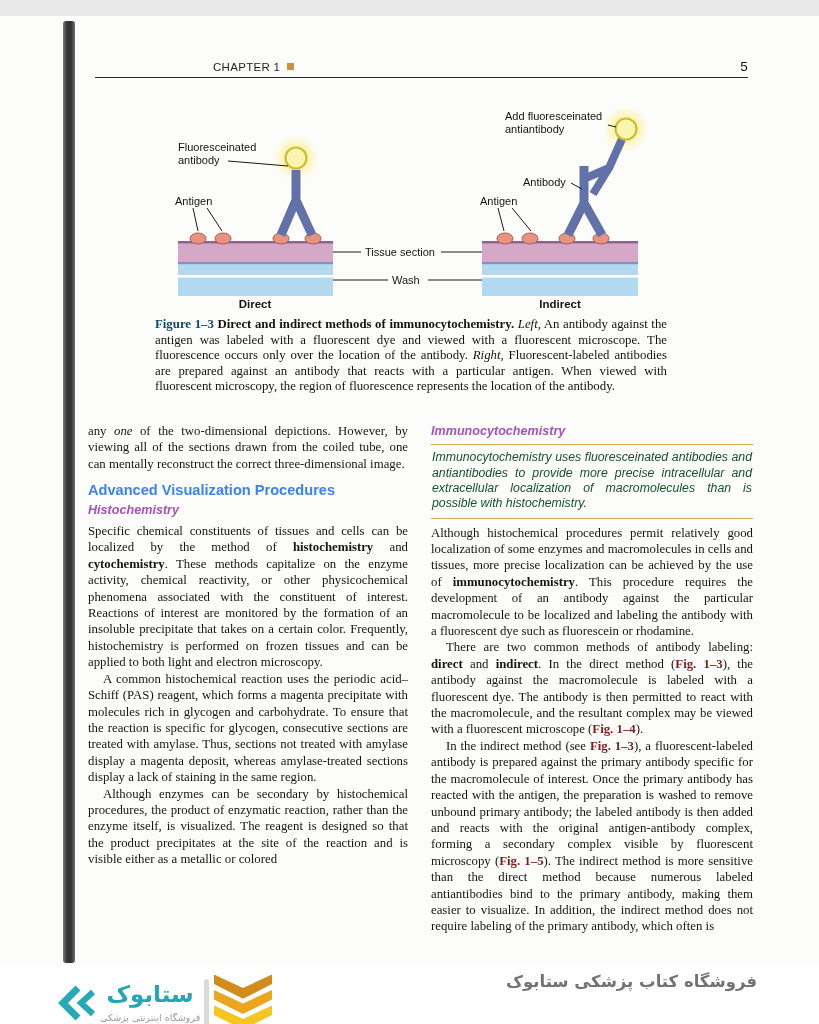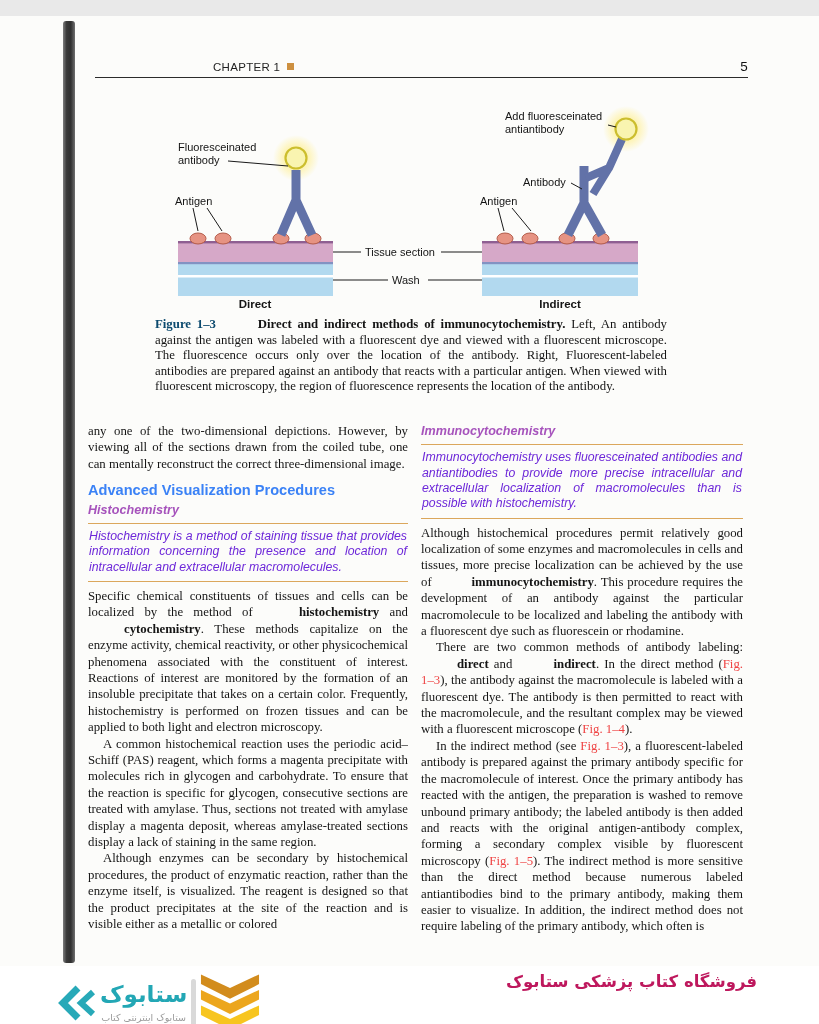--- a/index.html
+++ b/index.html
@@ -12,48 +12,48 @@
           font-family:"Liberation Sans",sans-serif;font-size:11.5px;letter-spacing:.3px;color:#1f1f1f;}
   .chap{margin-left:118px;}
   .hdr-square{width:7px;height:7px;background:#cd9040;margin:0 7px;flex:0 0 auto;}
   .page-num{margin-left:auto;font-size:13.5px;color:#111;}
   .header-rule{position:absolute;left:95px;top:61px;width:653px;height:1.2px;background:#2b2b2b;}
   
   .figure-svg{position:absolute;left:85px;top:88px;width:660px;height:212px;}
   .caption{position:absolute;left:155px;top:301px;width:512px;margin:0;font-size:12.8px;line-height:15.5px;
            text-align:justify;color:#141414;}
   .seg-fignum{font-weight:700;color:#0c4a6e;}
-  .seg-b{font-weight:700;padding-left:36px;}
-  .seg-i{}
-  .seg-link{color:#ef4444;}
+  .seg-b{font-weight:700;}
+  .seg-i{font-style:italic;}
+  .seg-link{color:#7f1d1d;font-weight:bold;}
   
   .col{position:absolute;top:407px;height:545px;overflow:hidden;font-size:12.8px;line-height:16.4px;
        text-align:justify;color:#151515;}
   .col-left{left:88px;width:320px;}
-  .col-right{left:421px;width:322px;}
+  .col-right{left:431px;width:322px;}
   .body-p{margin:0;}
   .indent{text-indent:15px;}
   .section-heading{margin:10px 0 3px 0;font-family:"Liberation Sans",sans-serif;font-size:14.6px;
                    font-weight:700;color:#3b82f6;}
   .sub-heading{margin:3px 0 5px 0;font-family:"Liberation Sans",sans-serif;font-size:12.6px;
                font-weight:700;font-style:italic;color:#a653bc;}
   .col-right .sub-heading{margin-top:0;}
   .key-box{border-top:1.6px solid #dba75c;border-bottom:1.6px solid #dba75c;padding:5px 1px 6px 1px;
            margin:2px 0 6px 0;font-family:"Liberation Sans",sans-serif;font-style:italic;
-           font-size:12.3px;line-height:15.3px;color:#6d28d9;text-align:justify;}
+           font-size:12.3px;line-height:15.3px;color:#14532d;text-align:justify;}
   
   .footer{position:absolute;left:0;top:950px;width:819px;height:74px;background:#ffffff;}
   .logo-block{position:absolute;left:56px;top:8px;display:flex;align-items:center;gap:4px;}
   .logo-text{display:flex;flex-direction:column;align-items:center;}
   .logo-name{font-family:"DejaVu Sans",sans-serif;font-weight:700;font-size:23px;color:#23a7b5;
              direction:rtl;line-height:1.1;}
   .logo-tagline{font-family:"DejaVu Sans",sans-serif;font-size:9.5px;color:#9a9a9a;direction:rtl;margin-top:4px;}
   .logo-divider{width:5px;height:48px;background:#d9d9d9;border-radius:3px;}
   .footer-right{position:absolute;right:62px;top:6px;text-align:right;}
-  .shop-title{font-family:"DejaVu Sans",sans-serif;font-weight:700;font-size:16.5px;color:#be185d;direction:rtl;}
+  .shop-title{font-family:"DejaVu Sans",sans-serif;font-weight:700;font-size:16.5px;color:#737373;direction:rtl;}
   .shop-url{margin-top:6px;font-family:"Liberation Sans",sans-serif;font-weight:700;font-size:20.5px;
             letter-spacing:5.5px;color:#1c1c1c;white-space:nowrap;}
   .fig-label{font-family:"Liberation Sans",sans-serif;}
 </style>
 </head>
 <body>
 
 <div class="page">
 
   <div class="gutter"></div>
@@ -137,21 +137,20 @@
       <text x="475" y="204" text-anchor="middle" font-weight="bold" font-size="11.5">Indirect</text>
     </g>
   </svg>
 
   <p class="caption"><span class="seg-fignum">Figure 1–3</span><span class="seg-b">  Direct and indirect methods of immunocytochemistry. </span><span class="seg-i">Left,</span><span> An antibody against the antigen was labeled with a fluorescent dye and viewed with a fluorescent microscope. The fluorescence occurs only over the location of the antibody. </span><span class="seg-i">Right,</span><span> Fluorescent-labeled antibodies are prepared against an antibody that reacts with a particular antigen. When viewed with fluorescent microscopy, the region of fluorescence represents the location of the antibody.</span></p>
 
   <div class="col col-left">
     <p class="body-p"><span>any </span><span class="seg-i">one</span><span> of the two-dimensional depictions. However, by viewing all of the sections drawn from the coiled tube, one can mentally reconstruct the correct three-dimensional image.</span></p>
     <h2 class="section-heading">Advanced Visualization Procedures</h2>
     <h3 class="sub-heading">Histochemistry</h3>
-    <div class="key-box">Histochemistry is a method of staining tissue that provides information concerning the presence and location of intracellular and extracellular macromolecules.</div>
     <p class="body-p"><span>Specific chemical constituents of tissues and cells can be localized by the method of </span><span class="seg-b">histochemistry</span><span> and </span><span class="seg-b">cytochemistry</span><span>. These methods capitalize on the enzyme activity, chemical reactivity, or other physicochemical phenomena associated with the constituent of interest. Reactions of interest are monitored by the formation of an insoluble precipitate that takes on a certain color. Frequently, histochemistry is performed on frozen tissues and can be applied to both light and electron microscopy.</span></p>
     <p class="body-p indent"><span>A common histochemical reaction uses the periodic acid–Schiff (PAS) reagent, which forms a magenta precipitate with molecules rich in glycogen and carbohydrate. To ensure that the reaction is specific for glycogen, consecutive sections are treated with amylase. Thus, sections not treated with amylase display a magenta deposit, whereas amylase-treated sections display a lack of staining in the same region.</span></p>
     <p class="body-p indent"><span>Although enzymes can be secondary by histochemical procedures, the product of enzymatic reaction, rather than the enzyme itself, is visualized. The reagent is designed so that the product precipitates at the site of the reaction and is visible either as a metallic or colored</span></p>
   </div>
 
   <div class="col col-right">
     <h3 class="sub-heading">Immunocytochemistry</h3>
     <div class="key-box">Immunocytochemistry uses fluoresceinated antibodies and antiantibodies to provide more precise intracellular and extracellular localization of macromolecules than is possible with histochemistry.</div>
     <p class="body-p"><span>Although histochemical procedures permit relatively good localization of some enzymes and macromolecules in cells and tissues, more precise localization can be achieved by the use of </span><span class="seg-b">immunocytochemistry</span><span>. This procedure requires the development of an antibody against the particular macromolecule to be localized and labeling the antibody with a fluorescent dye such as fluorescein or rhodamine.</span></p>
     <p class="body-p indent"><span>There are two common methods of antibody labeling: </span><span class="seg-b">direct</span><span> and </span><span class="seg-b">indirect</span><span>. In the direct method (</span><span class="seg-link">Fig. 1–3</span><span>), the antibody against the macromolecule is labeled with a fluorescent dye. The antibody is then permitted to react with the macromolecule, and the resultant complex may be viewed with a fluorescent microscope (</span><span class="seg-link">Fig. 1–4</span><span>).</span></p>
@@ -159,21 +158,21 @@
   </div>
 
   <footer class="footer">
     <div class="logo-block">
       <svg width="40" height="38" viewBox="0 0 40 38">
         <path d="M22,4 L7,19 L22,34" fill="none" stroke="#27a9b8" stroke-width="7"></path>
         <path d="M37,8 L25,19 L37,30" fill="none" stroke="#27a9b8" stroke-width="6"></path>
       </svg>
       <div class="logo-text">
         <div class="logo-name">ستابوک</div>
-        <div class="logo-tagline">ستابوک اینترنتی کتاب</div>
+        <div class="logo-tagline">فروشگاه اینترنتی پزشکی</div>
       </div>
       <div class="logo-divider"></div>
       <svg width="60" height="57" viewBox="0 0 62 58">
         <polygon points="1,0 31,14 61,0 61,10 31,25 1,10" fill="#d28c1d"></polygon>
         <polygon points="1,16 31,30 61,16 61,26 31,41 1,26" fill="#eca61d"></polygon>
         <polygon points="1,32 31,46 61,32 61,42 31,57 1,42" fill="#f7c51f"></polygon>
       </svg>
     </div>
     <div class="footer-right">
       <div class="shop-title">فروشگاه کتاب پزشکی ستابوک</div>

